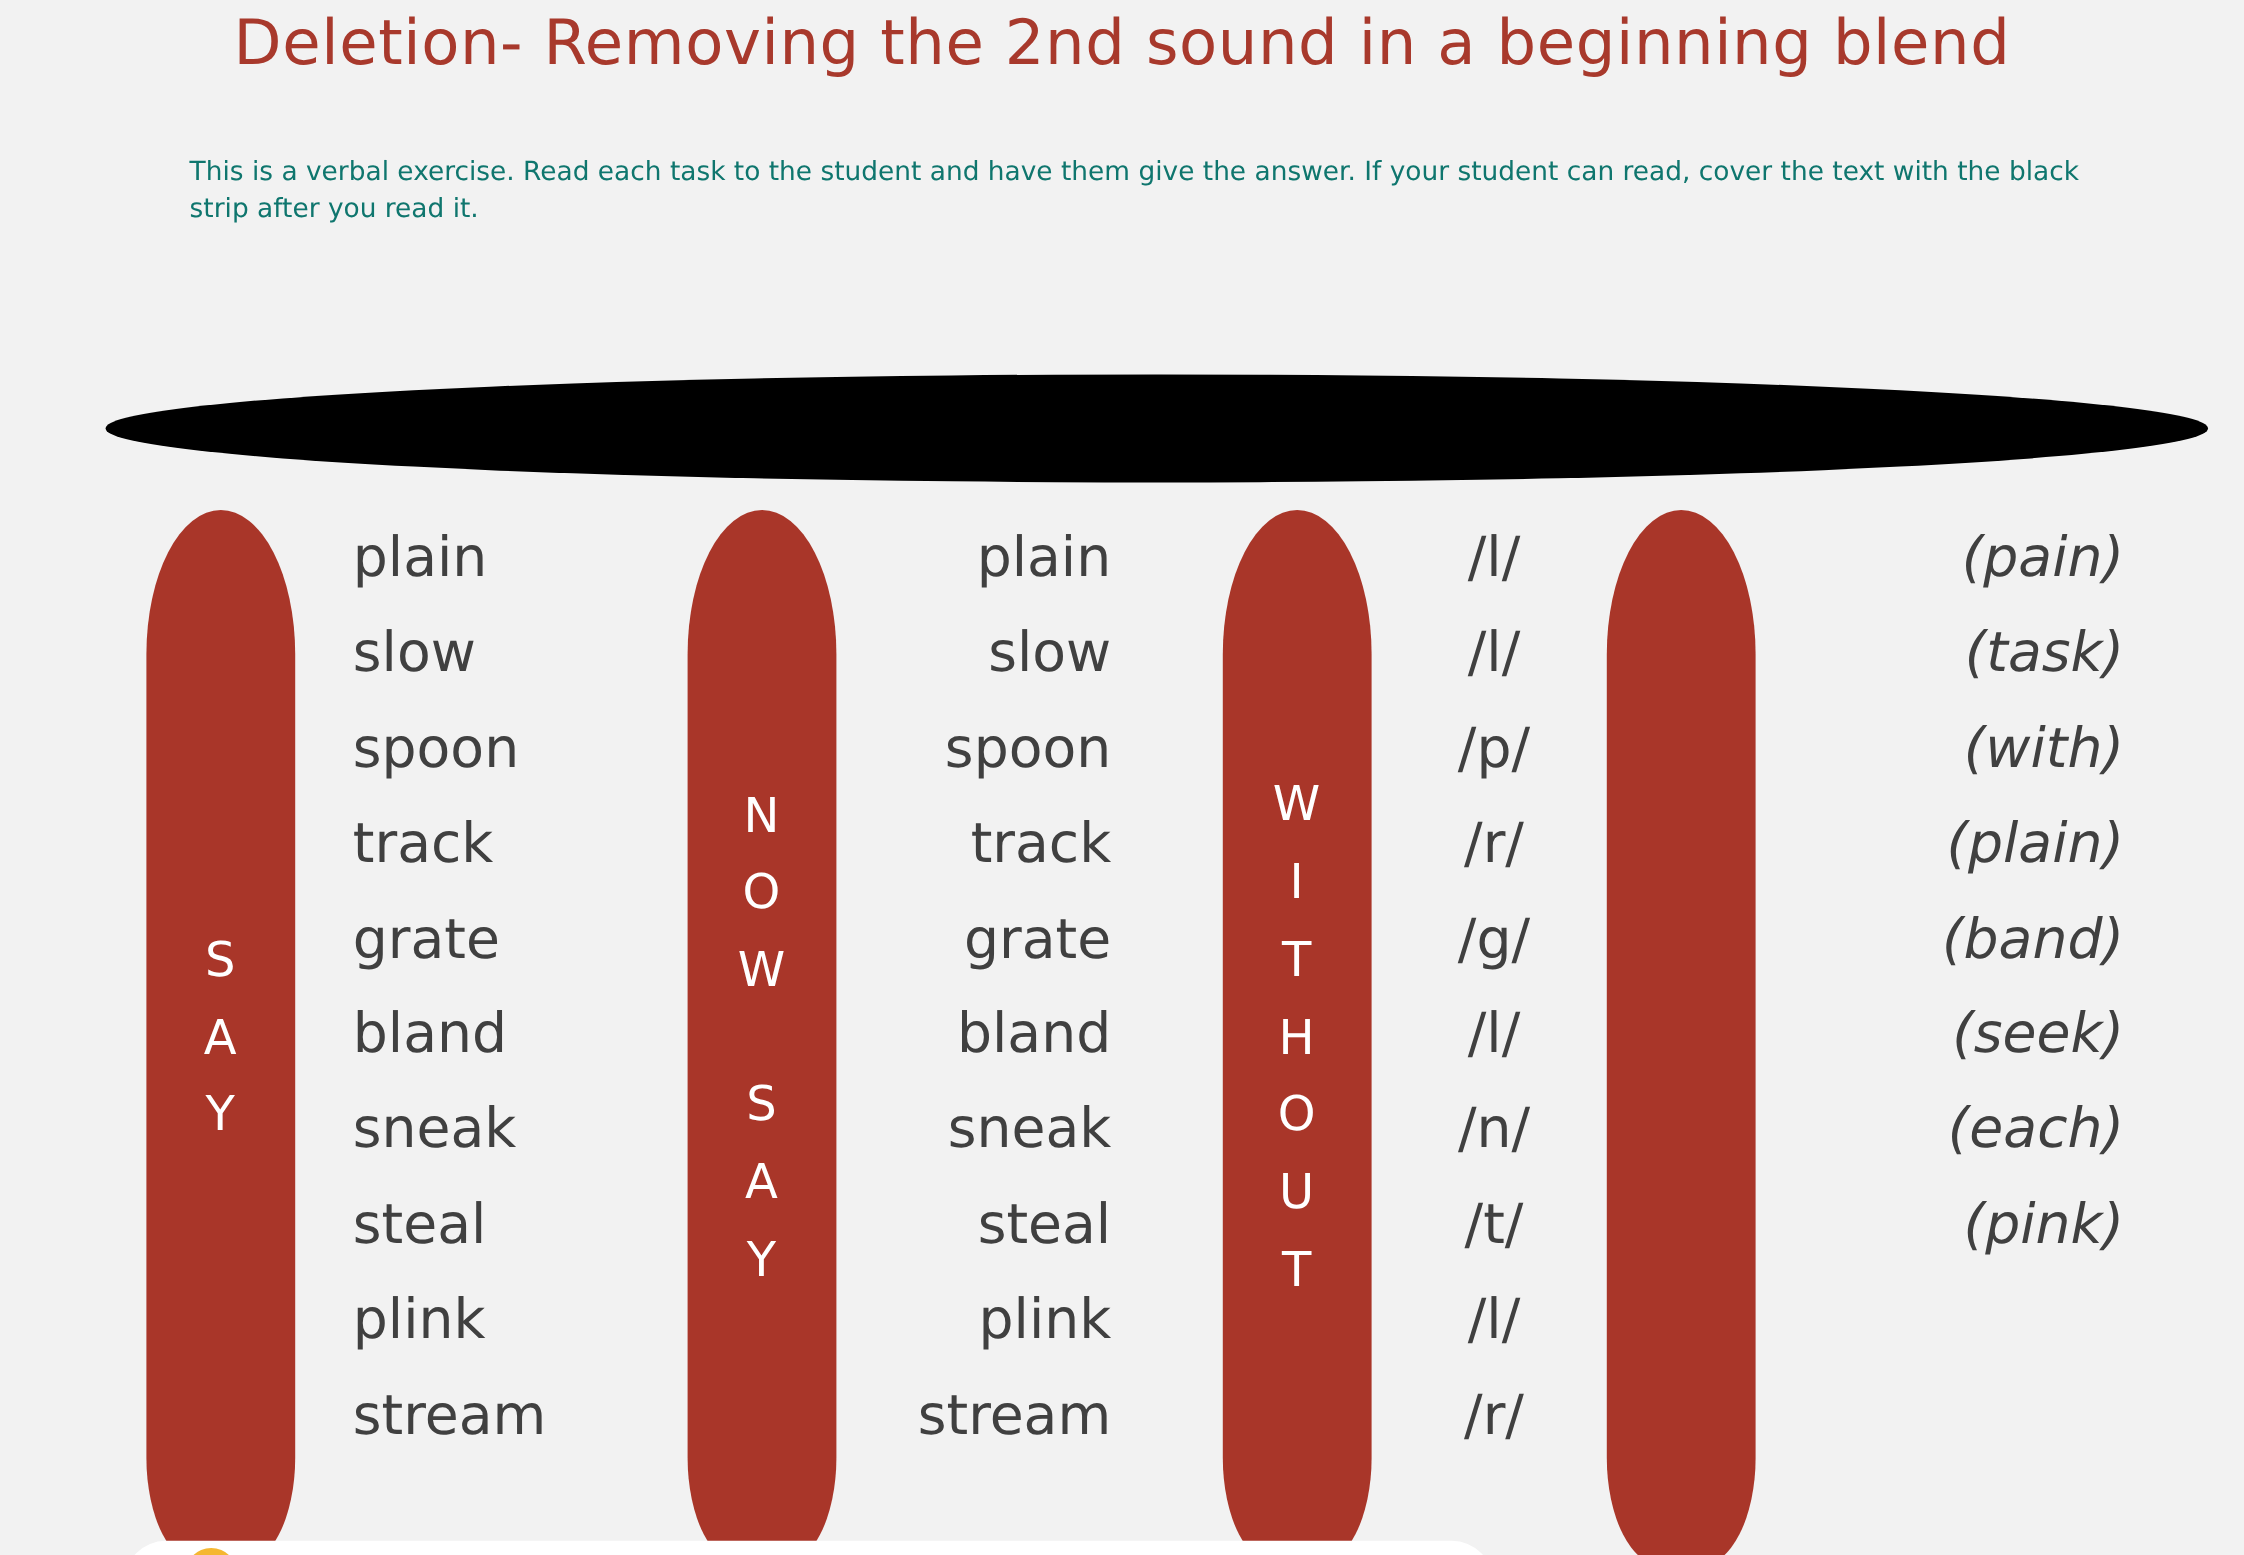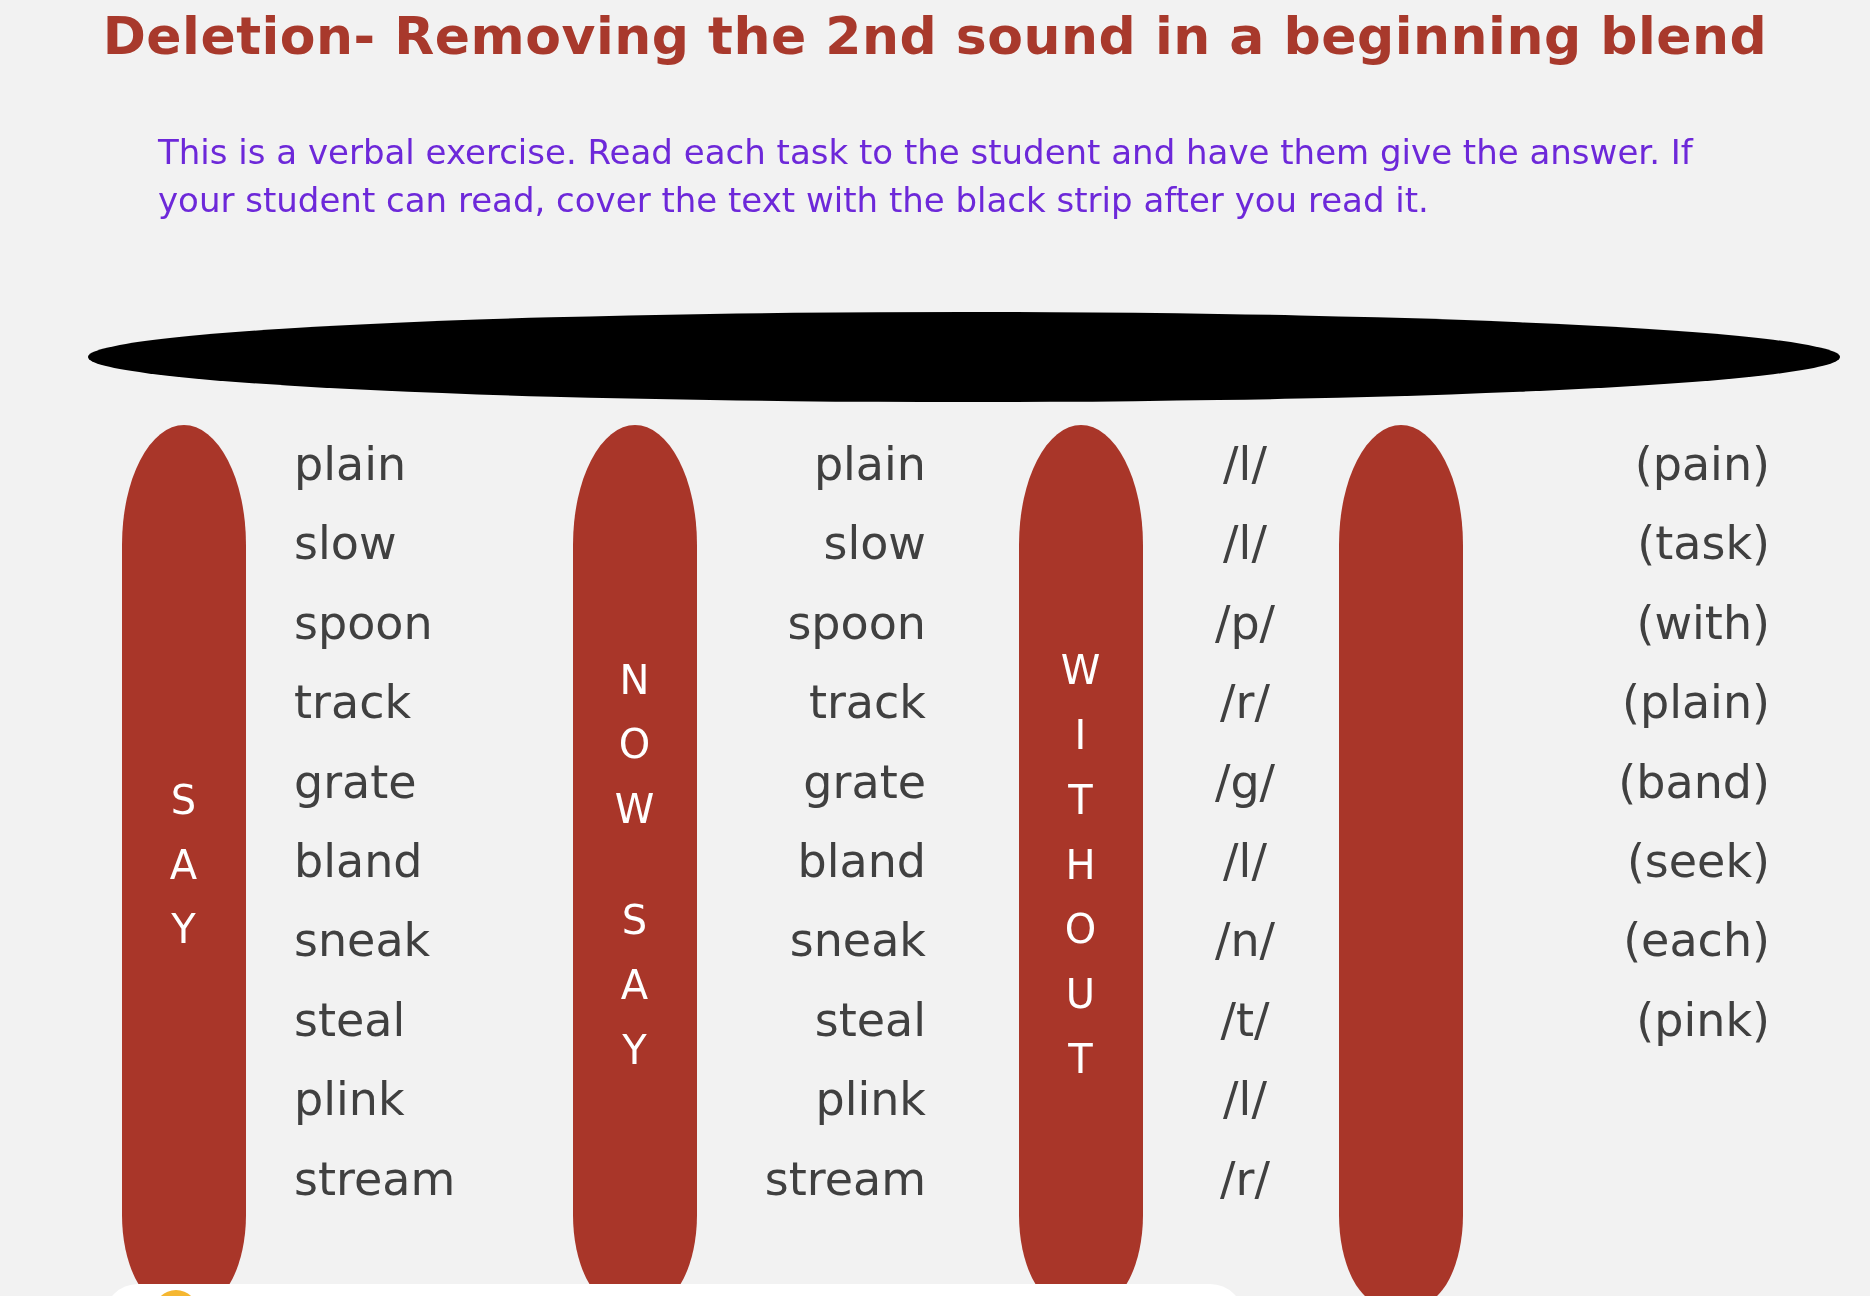--- a/index.html
+++ b/index.html
@@ -19,34 +19,34 @@
   
   #page-title {
     position: absolute;
     top: 6px;
     left: 0;
     width: 1870px;
     text-align: center;
     color: #a8392c;
     font-family: "DejaVu Sans", sans-serif;
     font-size: 52px;
-    font-weight: 700;
+    font-weight: 400;
     letter-spacing: 0.5px;
     white-space: nowrap;
   }
 
   
   #instructions {
     position: absolute;
     top: 128px;
     left: 158px;
     width: 1610px;
-    color: #6d28d9;
-    font-family: "DejaVu Sans", sans-serif;
-    font-size: 34px;
+    color: #0f766e;
+    font-family: "DejaVu Sans", sans-serif;
+    font-size: 22px;
     line-height: 1.42;
     font-weight: 400;
   }
 
   
   #black-strip {
     position: absolute;
     left: 88px;
     top: 312px;
     width: 1752px;
@@ -98,21 +98,21 @@
     font-size: 46px;
     font-weight: 400;
     line-height: 79.4px;
     white-space: nowrap;
   }
   .word-col .cell { display: block; height: 79.4px; }
 
   #col-say-words      { left: 294px; text-align: left; width: 240px; }
   #col-nowsay-words   { left: 746px; text-align: right; width: 180px; }
   #col-phonemes       { left: 1180px; text-align: center; width: 130px; }
-  #col-answers        { left: 1500px; text-align: right; width: 270px; }
+  #col-answers        { left: 1500px; text-align: right; width: 270px; font-style: italic; }
 
   
   #bottom-panel {
     position: absolute;
     left: 104px;
     top: 1284px;
     width: 1140px;
     height: 120px;
     background: #ffffff;
     border-radius: 34px;

